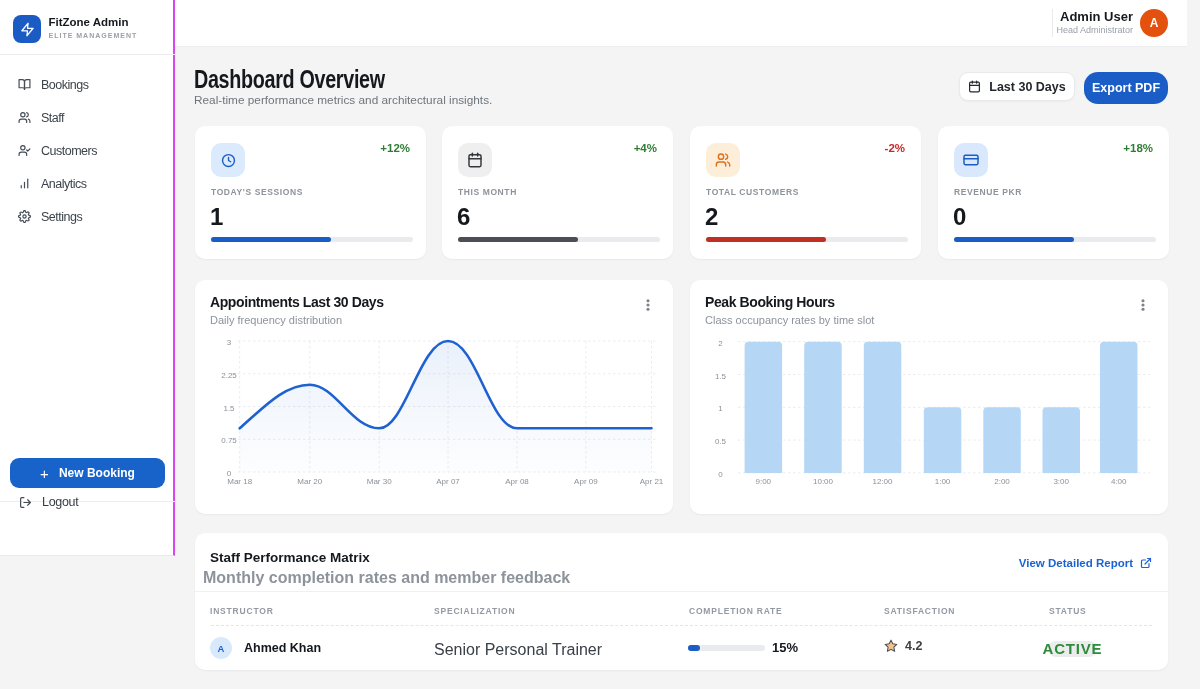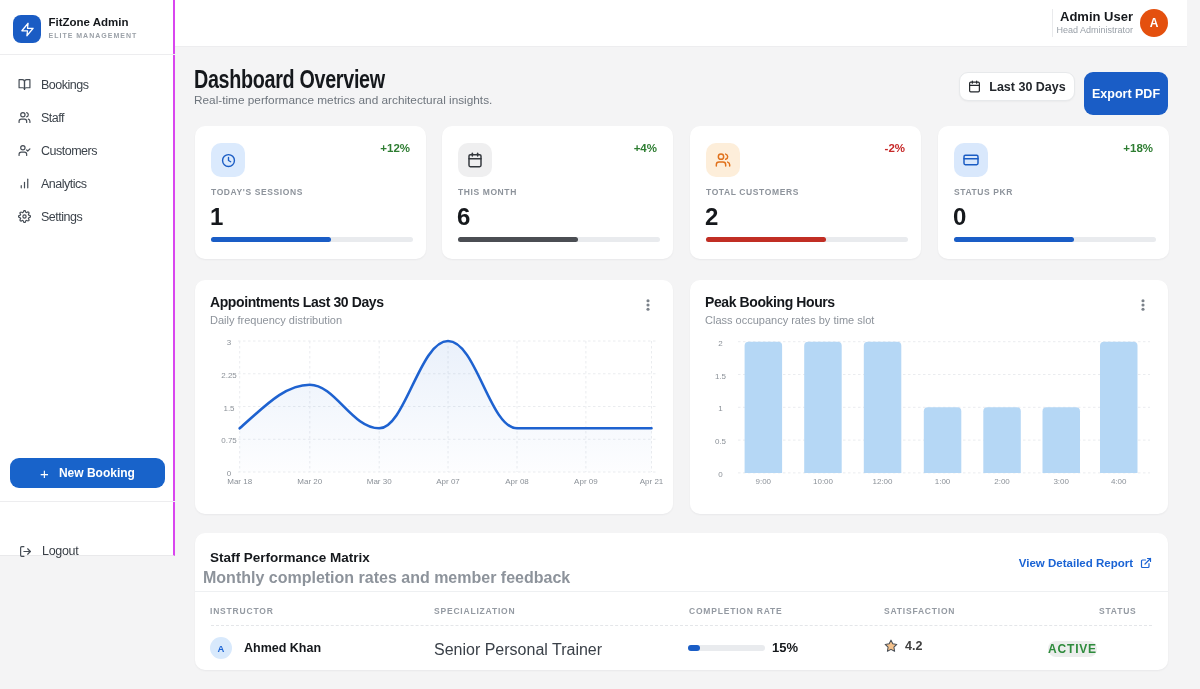--- a/index.html
+++ b/index.html
@@ -13,39 +13,39 @@
 #brandsub { position:absolute; left:48.5px; top:31.5px; font-size:7px; font-weight:bold; letter-spacing:1px; color:#9ba1a8; }
 #sidebar .topline { position:absolute; left:0; top:54px; width:175px; height:1px; background:#ededef; }
 .nav { position:absolute; left:10px; top:70.5px; width:156px; }
 .navitem { height:28px; border-radius:8px; margin-bottom:5px; display:flex; align-items:center; padding-left:8px; color:#3c434b; font-size:12.5px; letter-spacing:-0.5px; }
 .navitem svg { margin-right:10px; flex:none; }
 .navitem.active { background:#ddecfb; padding-left:8px; color:#1a63d4; font-weight:bold; position:relative; }
 .navitem.active::before { content:""; position:absolute; left:0; top:0; bottom:0; width:3px; background:#1a63d4; border-radius:2px; }
 #newbooking { position:absolute; left:10px; top:458px; width:155px; height:30px; border-radius:9px; background:#1863ca; color:#fff; font-size:12px; font-weight:bold; display:flex; align-items:center; justify-content:center; }
 #newbooking .plus { font-weight:normal; font-size:15px; margin-right:10px; }
 #sidebar .botline { position:absolute; left:0; top:501px; width:175px; height:1px; background:#ededef; }
-#logout { position:absolute; left:19px; top:544px; display:flex; align-items:center; color:#373d44; font-size:12.5px; letter-spacing:-0.3px; }
+#logout { position:absolute; left:19px; top:495px; display:flex; align-items:center; color:#373d44; font-size:12.5px; letter-spacing:-0.3px; }
 #logout svg { margin-right:10px; }
 
 
 #topbar { position:absolute; left:175px; top:0; width:1012px; height:47px; background:#fff; border-bottom:1px solid #ededef; }
 #search { position:absolute; left:18px; top:11px; width:352px; height:22px; border:1px solid #e7e9eb; background:#f9fafb; border-radius:8px; display:flex; align-items:center; padding-left:10px; color:#9aa1a9; font-size:12px; }
 #search svg { margin-right:8px; }
 #userblock { position:absolute; right:54px; top:8px; text-align:right; }
 #username { font-size:13px; font-weight:bold; color:#15181c; line-height:14px; margin-top:2px;}
 #userrole { font-size:9px; color:#9aa1a9; margin-top:1px; }
 #userdivider { position:absolute; right:134px; top:9px; width:1px; height:28px; background:#e9eaec; }
 #avatar { position:absolute; right:19px; top:9px; width:28px; height:28px; border-radius:50%; background:#e4500e; color:#fff; font-size:12px; font-weight:bold; display:flex; align-items:center; justify-content:center; }
 
 
 #h1 { position:absolute; left:194px; top:65px; font-size:25px; font-weight:bold; color:#15181c; letter-spacing:-0.4px; transform:scaleX(0.79); transform-origin:0 50%; }
 #h1sub { position:absolute; left:194px; top:92.5px; font-size:11.8px; color:#6e757d; }
 #btn-days { position:absolute; left:959px; top:72px; width:116px; height:29px; background:#fff; border:1px solid #e7e9eb; border-radius:9px; display:flex; align-items:center; justify-content:center; font-size:12.5px; font-weight:bold; color:#23272c; box-shadow:0 1px 2px rgba(0,0,0,0.04); }
 #btn-days svg { margin-right:8px; }
-#btn-export { position:absolute; left:1084px; top:72px; width:84px; height:43px; background:#1a5dc6; border-radius:9px; display:flex; align-items:center; justify-content:center; font-size:12.5px; font-weight:bold; color:#fff; }
+#btn-export { position:absolute; left:1084px; top:72px; width:84px; height:32px; background:#1a5dc6; border-radius:14px; display:flex; align-items:center; justify-content:center; font-size:12.5px; font-weight:bold; color:#fff; }
 
 
 .card { position:absolute; background:#fff; border-radius:10px; box-shadow:0 1px 2px rgba(16,24,40,0.05); }
 .stat { top:126px; width:231px; height:133px; }
 .sicon { position:absolute; left:16px; top:17px; width:34px; height:34px; border-radius:10px; display:flex; align-items:center; justify-content:center; }
 .spct { position:absolute; right:16px; top:16px; font-size:11.5px; font-weight:bold; }
 .slabel { position:absolute; left:16px; top:60.5px; font-size:8.5px; font-weight:bold; letter-spacing:0.6px; color:#8d939b; }
 .snum { position:absolute; left:15px; top:77px; font-size:24px; font-weight:bold; color:#15181c; }
 .sbar { position:absolute; left:16px; top:111px; width:202px; height:5px; border-radius:3px; background:#e9ebee; }
 .sbar i { display:block; height:5px; border-radius:3px; width:59.5%; }
@@ -65,21 +65,21 @@
 .th { position:absolute; top:72.5px; font-size:8.5px; font-weight:bold; letter-spacing:0.8px; color:#949aa2; }
 #tdash { position:absolute; left:16px; top:92px; width:941px; border-top:1px dashed #e4e6e9; }
 #ravatar { position:absolute; left:15px; top:104px; width:22px; height:22px; border-radius:50%; background:#d8e9fc; color:#1a63d4; font-size:9.5px; font-weight:bold; display:flex; align-items:center; justify-content:center; }
 #rname { position:absolute; left:49px; top:108px; font-size:12.5px; font-weight:bold; color:#15181c; }
 #rspec { position:absolute; left:239px; top:108px; font-size:16px; color:#3a4048; }
 #rbar { position:absolute; left:493px; top:112px; width:77px; height:6px; border-radius:3px; background:#e9ebee; }
 #rbar i { display:block; width:15%; height:6px; border-radius:3px; background:#1a5dc6; }
 #rpct { position:absolute; left:577px; top:106.5px; font-size:13px; font-weight:bold; color:#15181c; }
 #rsat { position:absolute; left:689px; top:106px; display:flex; align-items:center; }
 #rsat b { font-size:12.5px; color:#404040; margin-left:7px; }
-#rstatus { position:absolute; left:853px; top:107.5px; width:49px; height:16.5px; border-radius:9px; background:#ebedec; color:#2e8b3c; font-size:12px; font-weight:bold; letter-spacing:0.8px; display:flex; align-items:center; justify-content:center; }
+#rstatus { position:absolute; left:853px; top:107.5px; width:49px; height:16.5px; border-radius:9px; background:#ebedec; color:#2e8b3c; font-size:15px; font-weight:bold; letter-spacing:0.8px; display:flex; align-items:center; justify-content:center; }
 
 .axis { font-size:8px; fill:#8b9198; }
 </style>
 </head>
 <body>
 
 <div id="sidebar">
   <div id="logo">
       <svg width="15" height="15" viewBox="0 0 24 24" fill="none" stroke="#fff" stroke-width="2" stroke-linejoin="round">
         <polygon points="13 2 3 14 12 14 11 22 21 10 12 10 13 2"></polygon>
@@ -189,21 +189,21 @@
     </div>
 </div>
 <div class="card stat" style="left:938px;">
   <div class="sicon" style="background:#d9e8fc;">
       <svg width="16" height="16" viewBox="0 0 24 24" fill="none" stroke="#1a5cc4" stroke-width="2.2" stroke-linecap="round">
         <rect x="1.5" y="5" width="21" height="14" rx="2"></rect>
         <line x1="1.5" y1="10" x2="22.5" y2="10"></line>
       </svg>
     </div>
   <div class="spct" style="color:#2e7d32;">+18%</div>
-  <div class="slabel">STATUS PKR</div>
+  <div class="slabel">REVENUE PKR</div>
   <div class="snum">0</div>
   <div class="sbar">
       <i style="background:#1a5dc6;"></i>
     </div>
 </div>
 
 <div class="card chartcard" style="left:195px;">
   <div class="ctitle">Appointments Last 30 Days</div>
   <div class="csub">Daily frequency distribution</div>
   <div class="cdots"><svg width="4" height="12" viewBox="0 0 4 12">
@@ -308,21 +308,21 @@
   <div id="tlink">View Detailed Report<svg width="12" height="12" viewBox="0 0 24 24" fill="none" stroke="#1a63d4" stroke-width="2.4" stroke-linecap="round" stroke-linejoin="round">
         <path d="M18 13v6a2 2 0 0 1-2 2H5a2 2 0 0 1-2-2V8a2 2 0 0 1 2-2h6"></path>
         <polyline points="15 3 21 3 21 9"></polyline>
         <line x1="10" y1="14" x2="21" y2="3"></line>
       </svg></div>
   <div id="thline"></div>
   <div class="th" style="left:15px;">INSTRUCTOR</div>
   <div class="th" style="left:239px;">SPECIALIZATION</div>
   <div class="th" style="left:494px;">COMPLETION RATE</div>
   <div class="th" style="left:689px;">SATISFACTION</div>
-  <div class="th" style="left:904px;text-align:center;">STATUS</div>
+  <div class="th" style="left:854px;text-align:center;">STATUS</div>
   <div id="tdash"></div>
   <div id="ravatar">A</div>
   <div id="rname">Ahmed Khan</div>
   <div id="rspec">Senior Personal Trainer</div>
   <div id="rbar">
       <i></i>
     </div>
   <div id="rpct">15%</div>
   <div id="rsat">
       <svg width="14" height="14" viewBox="0 0 24 24" fill="#f5c28c" stroke="#474d55" stroke-width="1.8" stroke-linejoin="round">

